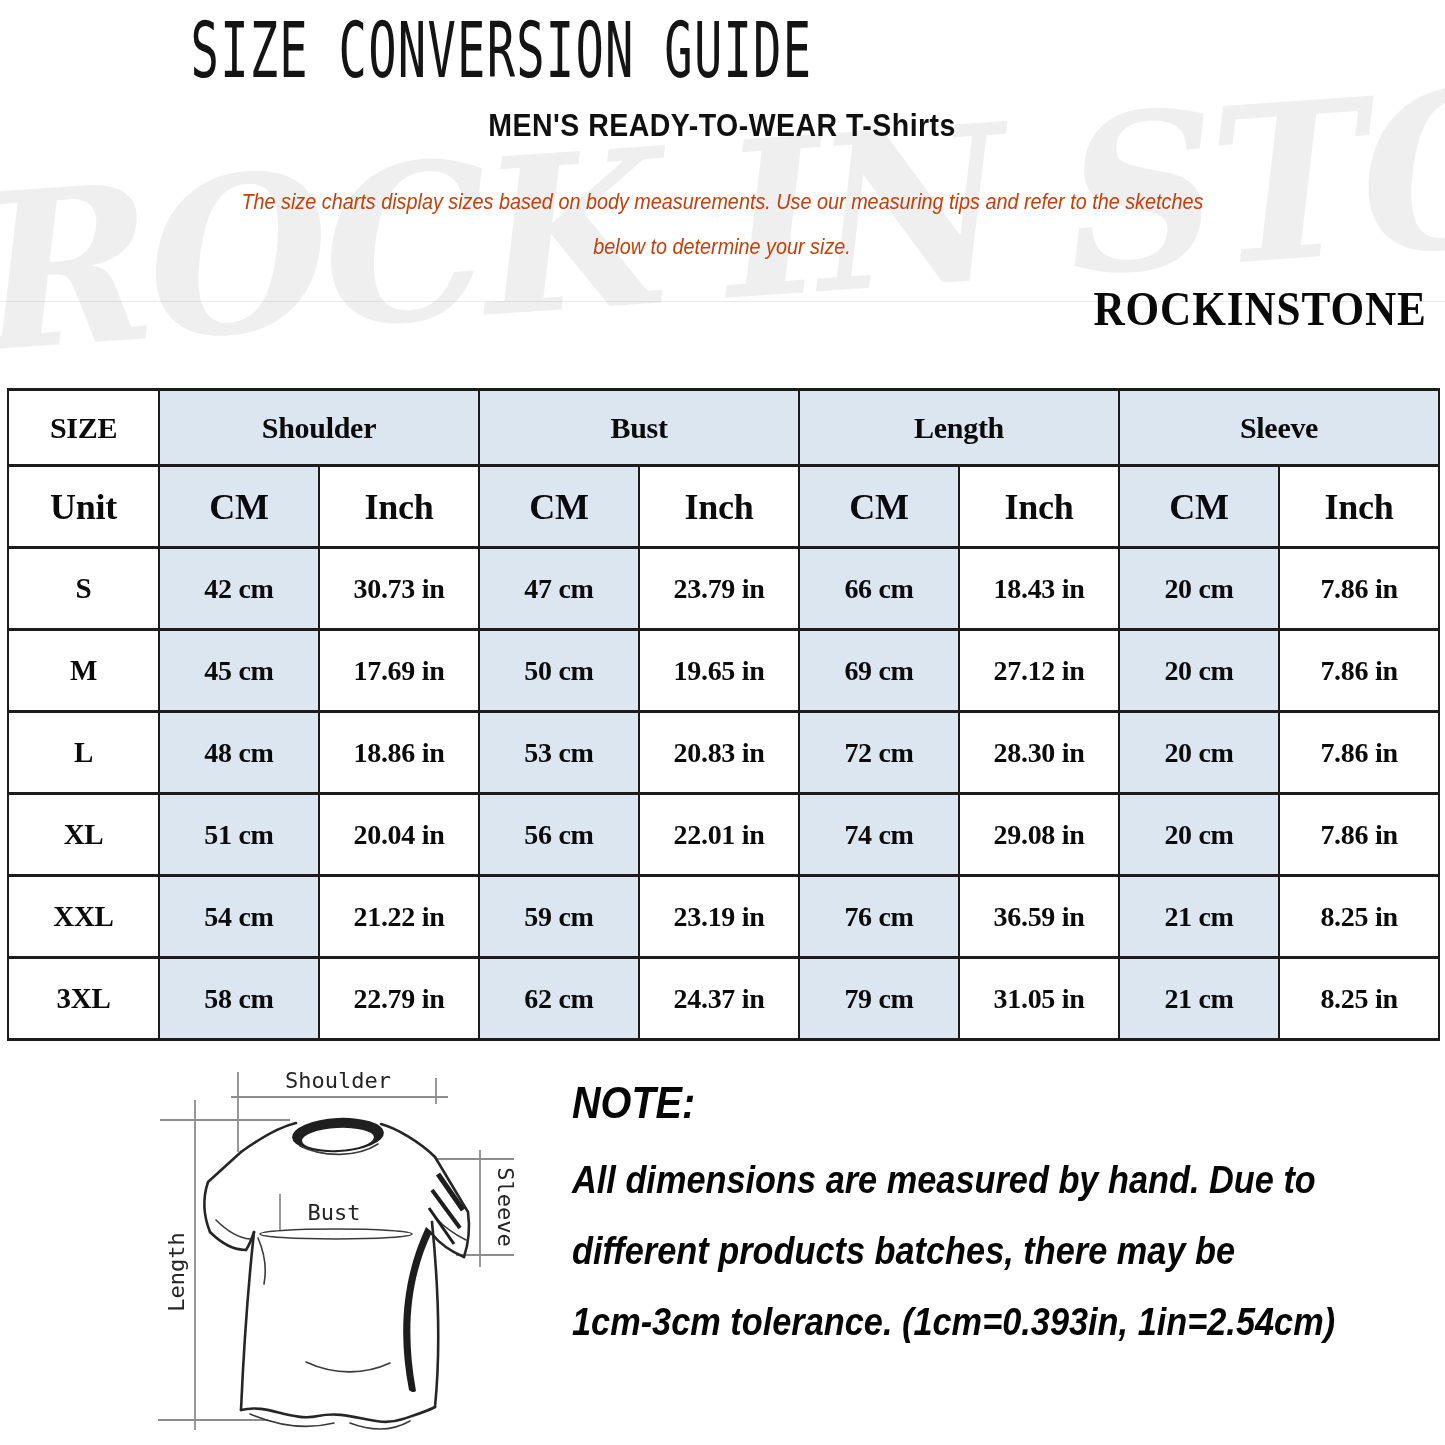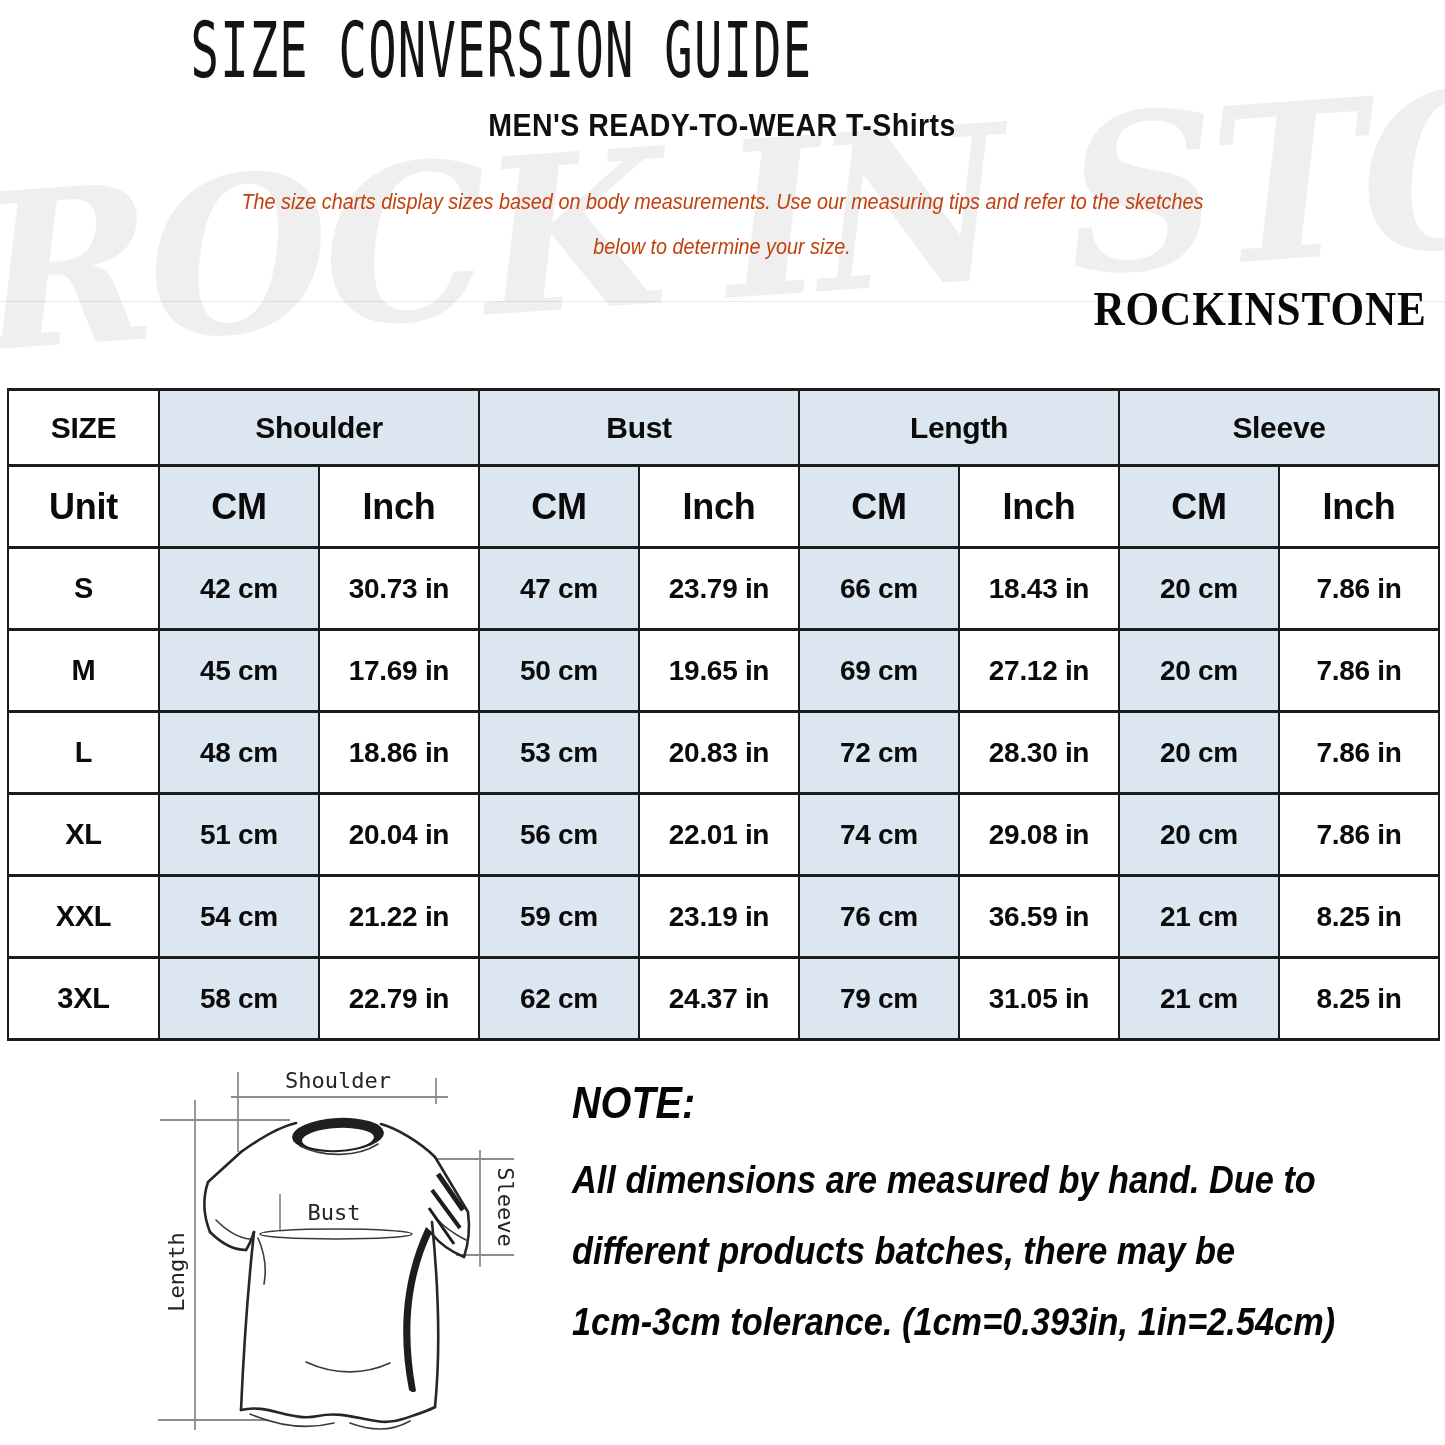--- a/index.html
+++ b/index.html
@@ -46,21 +46,21 @@
   
   table.size-table {
     position:absolute; top:388px; left:7px; width:1431px;
     border-collapse:collapse; table-layout:fixed;
   }
   .size-table th, .size-table td {
     border:2px solid #1c1c1c; border-top-width:3px; border-bottom-width:3px;
     text-align:center; vertical-align:middle; padding:0;
     font-weight:bold; letter-spacing:-0.3px; color:#0b0b0b; background:#ffffff;
   }
-  .size-table tr { height:82px; }
+  .size-table tr { height:82px;font-family:Liberation Serif, serif; }
   .size-table tr.group-row { height:76px; }
   .group-row th { font-size:30px; }
   .unit-row th, .unit-row td { font-size:36px; }
   .size-table tbody th { font-size:29px; }
   .size-table tbody td { font-size:28px; }
   .shade { background:#dce6f1 !important; }
 
   
   .diagram { position:absolute; left:138px; top:1062px; width:432px; height:383px; }
   .diagram svg { width:100%; height:100%; display:block; }

